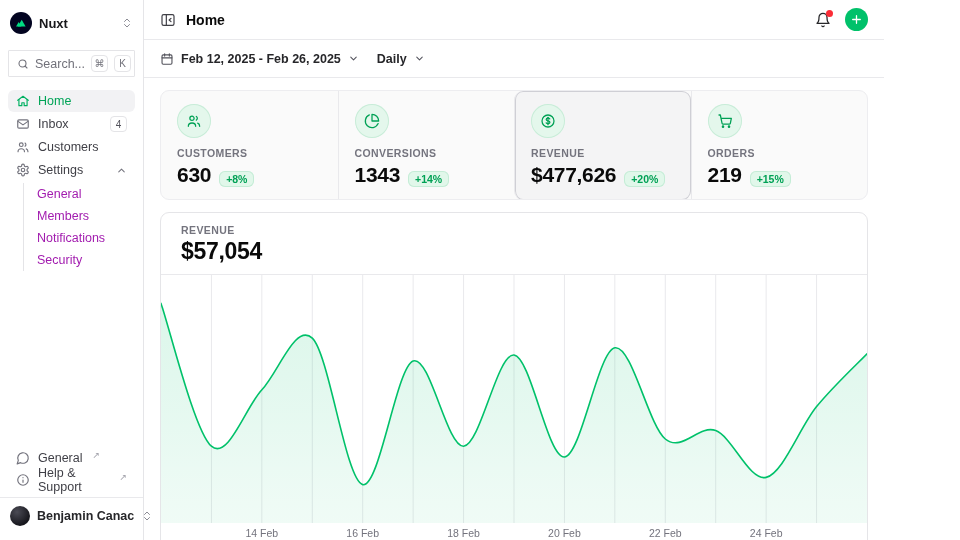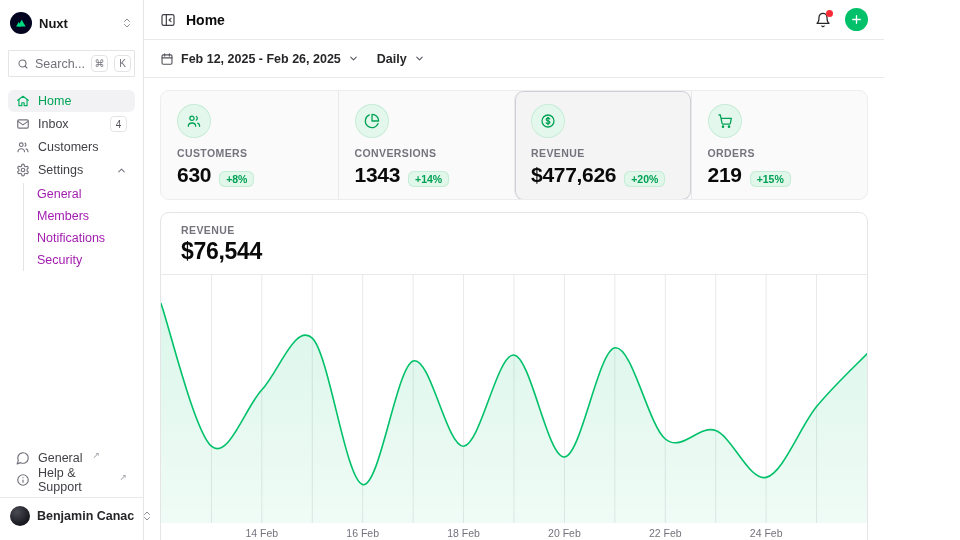--- a/index.html
+++ b/index.html
@@ -343,21 +343,21 @@
           <div class="stat-value-row">
             <span class="stat-value">219</span>
             <span class="delta-badge">+15%</span>
           </div>
         </div>
       </div>
 
       <div class="chart-card">
         <div class="chart-head">
           <div class="chart-label">REVENUE</div>
-          <div class="chart-value">$76,544</div>
+          <div class="chart-value">$57,054</div>
         </div>
         <div class="plot-wrap">
           <svg id="chart-svg" viewBox="0 0 790 248" preserveAspectRatio="none">
             <defs>
               <linearGradient id="fillgrad" x1="0" y1="0" x2="0" y2="1">
                 <stop offset="0" stop-color="#00c16a" stop-opacity="0.14"></stop>
                 <stop offset="1" stop-color="#00c16a" stop-opacity="0.06"></stop>
               </linearGradient>
             </defs>
             <g id="gridlines">

